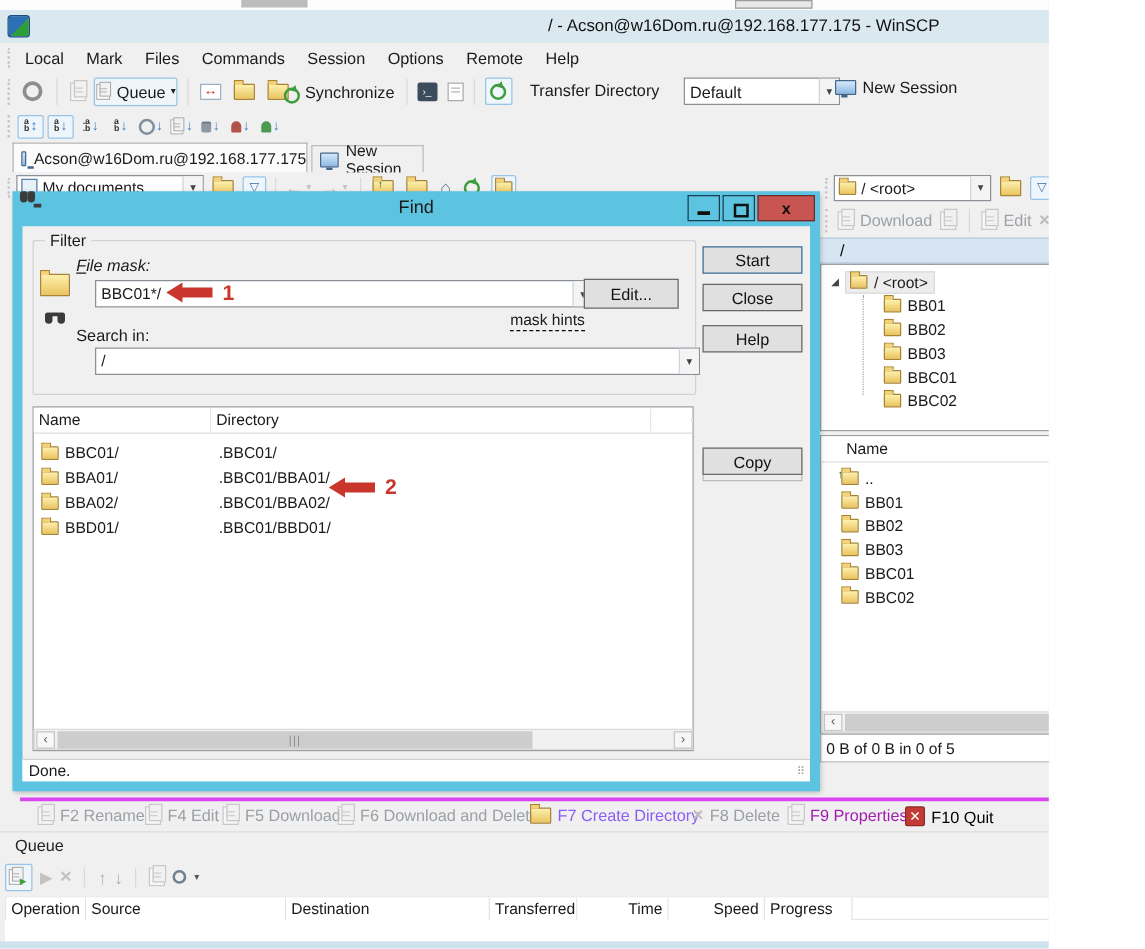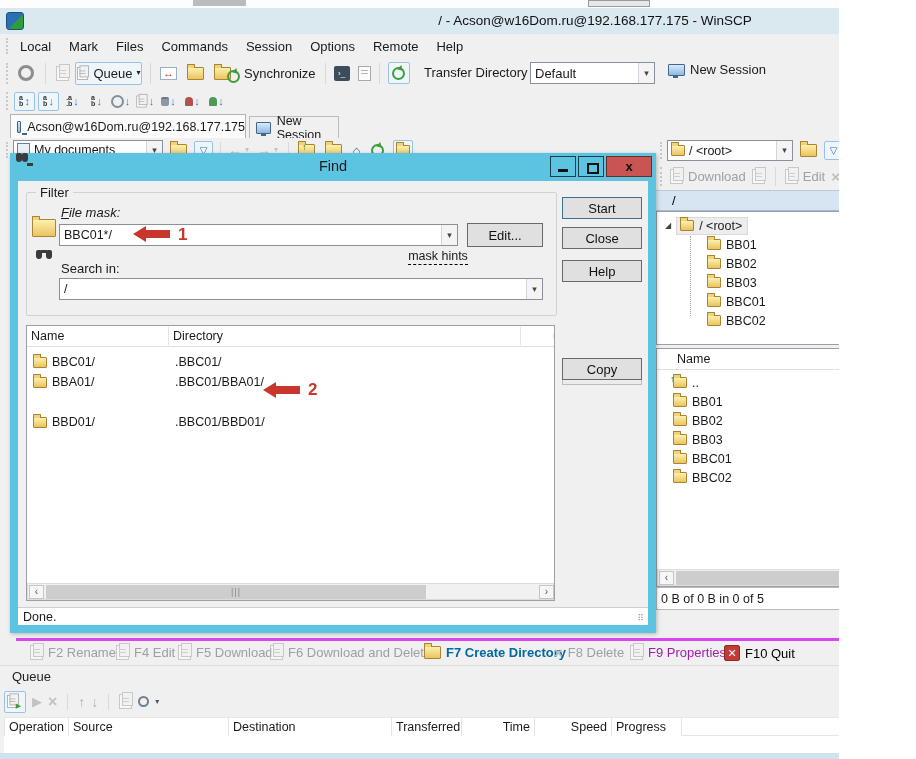--- a/index.html
+++ b/index.html
@@ -35,21 +35,21 @@
   .binoc::before,.binoc::after{content:"";position:absolute;bottom:0;width:6px;height:9px;background:#3b3b3b;border-radius:2px 2px 3px 3px;}
   .binoc::before{left:0;} .binoc::after{right:0;}
   .binoc i{position:absolute;left:5px;top:1px;width:6px;height:3px;background:#3b3b3b;}
   
   .gl{display:inline-block;line-height:1;}
   .g-caret::before{content:"▾";} .g-chevL::before{content:"‹";} .g-chevR::before{content:"›";}
   .g-up::before{content:"↑";} .g-down::before{content:"↓";} .g-left::before{content:"←";} .g-right::before{content:"→";}
   .g-x::before{content:"×";} .g-play::before{content:"▶";} .g-asc::before{content:"▲";}
   .g-exp::before{content:"◢";} .g-updown::before{content:"↕";} .g-home::before{content:"⌂";} .g-lr::before{content:"↔";}
   
-  .combo{background:#fff;border:1px solid #8a9097;display:flex;align-items:center;box-sizing:border-box;}
+  .combo{background:#fff;border:1px solid #8a9097;display:flex;align-items:center;box-sizing:border-box;margin-left:17px;}
   .combo .val{flex:1;padding:0 4px;white-space:nowrap;overflow:hidden;}
   .combo .dd{width:15px;align-self:stretch;display:flex;align-items:center;justify-content:center;color:#444;font-size:9px;border-left:1px solid #d0d6dc;background:#f4f4f4;}
   
   .btn{background:#e0e0e0;border:1px solid #696969;display:flex;align-items:center;justify-content:center;box-sizing:border-box;font-size:13px;color:#111;}
   .btn.disabled{border-color:#bdbdbd;color:#8b5cf6;background:#ececec;margin-top:35px;}
   .btn.default{border-color:#3c6e96;}
   
   .togglebox{border:1px solid #98c3e6;background:#eef6fc;border-radius:2px;display:flex;align-items:center;justify-content:center;box-sizing:border-box;}
   
   .sorticon{display:flex;align-items:center;justify-content:center;gap:1px;width:21px;height:19px;box-sizing:border-box;}
@@ -391,20 +391,25 @@
         <div class="listrow abs" style="left:6px;top:26px;height:20px;width:515px;">
           <span class="folder small"></span>
           <span style="width:118px;">BBC01/</span>
           <span>.BBC01/</span>
         </div>
         <div class="listrow abs" style="left:6px;top:46px;height:20px;width:515px;">
           <span class="folder small"></span>
           <span style="width:118px;">BBA01/</span>
           <span>.BBC01/BBA01/</span>
         </div>
+        <div class="listrow abs" style="left:6px;top:66px;height:20px;width:515px;">
+          <span class="folder small"></span>
+          <span style="width:118px;">BBA02/</span>
+          <span>.BBC01/BBA02/</span>
+        </div>
         <div class="listrow abs" style="left:6px;top:86px;height:20px;width:515px;">
           <span class="folder small"></span>
           <span style="width:118px;">BBD01/</span>
           <span>.BBC01/BBD01/</span>
         </div>
 
         <div class="abs scroll-track" style="left:0;top:257px;width:527px;height:17px;">
           <div class="scroll-btn abs gl g-chevL" style="left:1px;top:1px;width:15px;height:14px;"></div>
           <div class="scroll-thumb abs" style="left:18px;top:1px;width:380px;height:14px;text-align:center;color:#8a8a8a;font-size:9px;line-height:14px;letter-spacing:1px;">|||</div>
           <div class="scroll-btn abs gl g-chevR" style="left:511px;top:1px;width:15px;height:14px;"></div>
@@ -440,21 +445,21 @@
       <span>F4 Edit</span>
     </div>
     <div class="fkey" style="left:162px;color:#9aa0a6;">
       <span class="pages dim"></span>
       <span>F5 Download</span>
     </div>
     <div class="fkey" style="left:254px;color:#9aa0a6;">
       <span class="pages dim"></span>
       <span>F6 Download and Delete</span>
     </div>
-    <div class="fkey" style="left:408px;color:#0369a1;font-weight:bold;">
+    <div class="fkey" style="left:408px;color:#8b5cf6;">
       <span class="folder"></span>
       <span>F7 Create Directory</span>
     </div>
     <div class="fkey" style="left:538px;color:#9aa0a6;">
       <span class="gl g-x" style="color:#bdbdbd;font-weight:bold;font-size:15px;"></span>
       <span>F8 Delete</span>
     </div>
     <div class="fkey" style="left:614px;color:#a21caf;">
       <span class="pages dim"></span>
       <span>F9 Properties</span>

